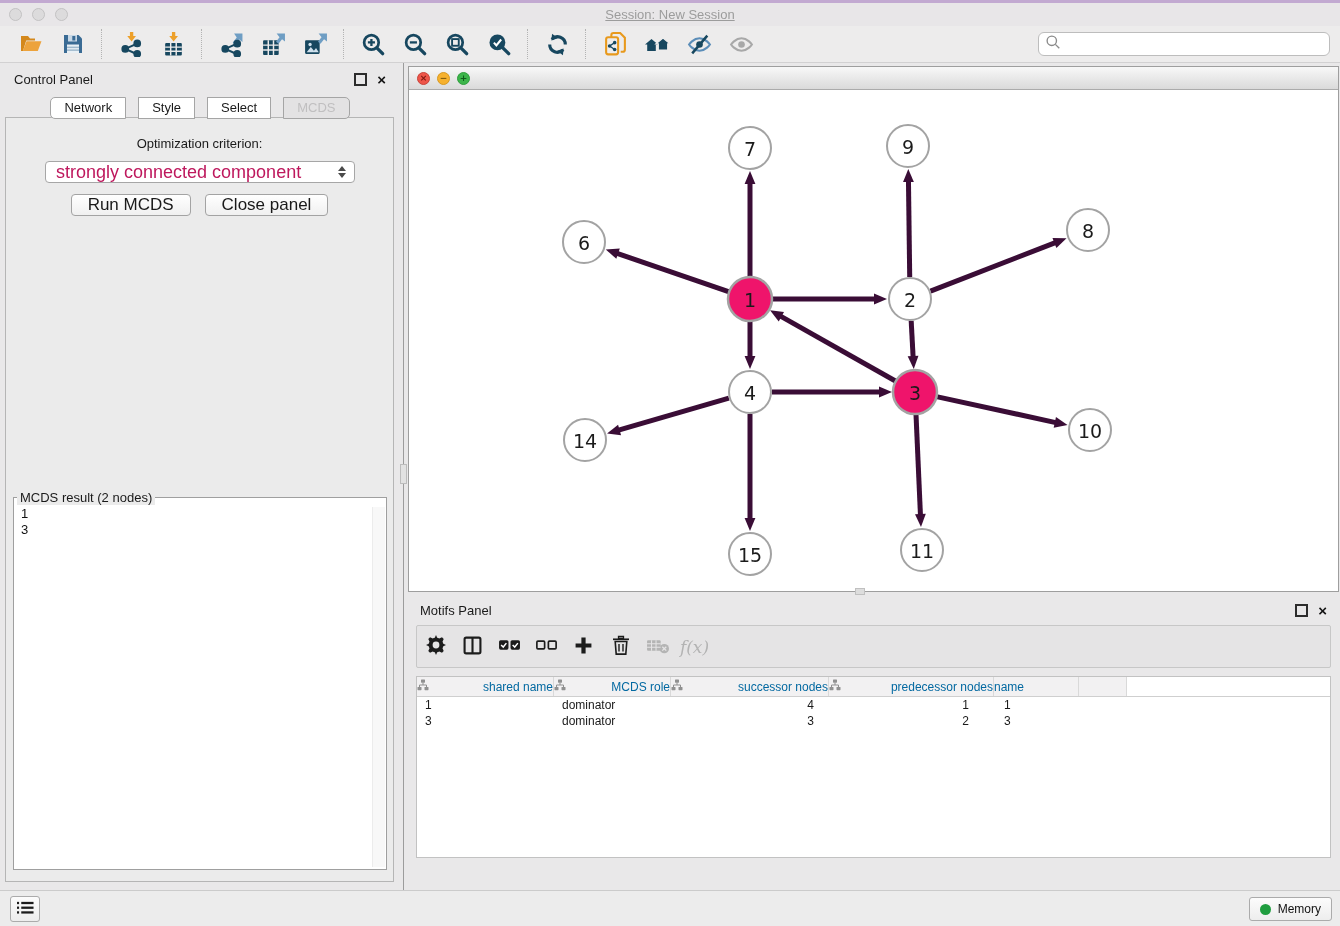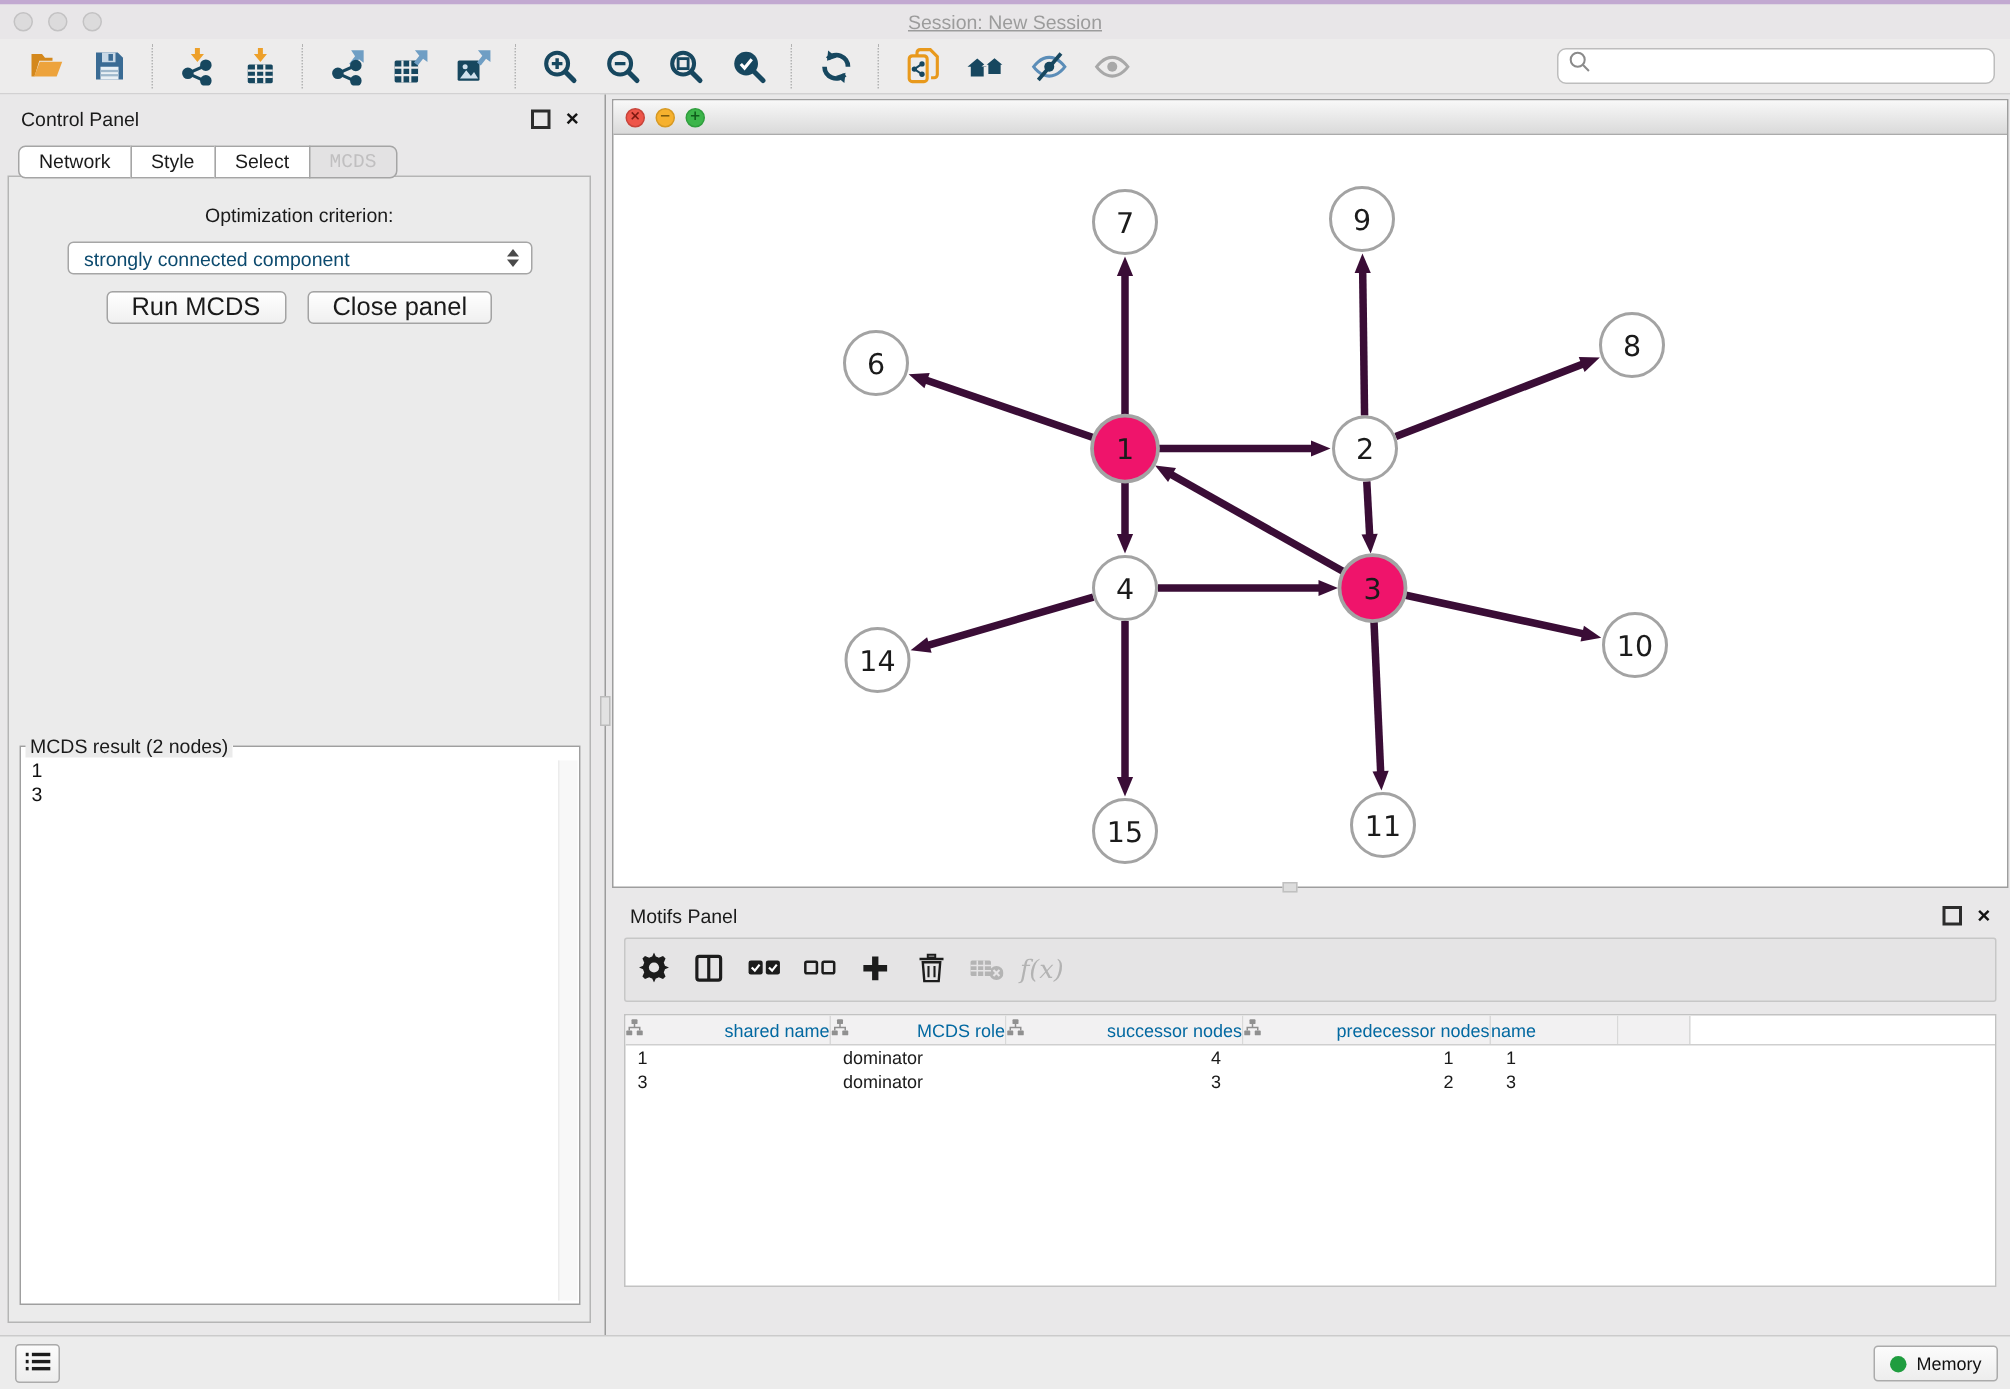--- a/index.html
+++ b/index.html
@@ -27,32 +27,32 @@
                border-radius:6px;display:flex;align-items:center;padding-left:6px;box-sizing:border-box;}
   .search-wrap input{border:none;outline:none;flex:1;height:18px;font-size:13px;background:transparent;}
 
   
   #control-panel{position:absolute;left:0;top:63px;width:400px;height:827px;background:#e9e8e9;}
   .panel-head{height:33px;display:flex;align-items:center;padding:0 14px;}
   .panel-title{font-size:13px;color:#1a1a1a;}
   .panel-icons{margin-left:auto;display:flex;gap:10px;align-items:center;}
   .float-icon{width:9px;height:9px;border:2px solid #2c2c2c;box-sizing:content-box;}
   .close-icon{font-weight:bold;font-size:15px;line-height:13px;color:#141414;}
-  .cp-tabs{position:absolute;left:12px;top:34px;width:100%;display:flex;z-index:2;}
+  .cp-tabs{position:absolute;left:0;top:34px;width:100%;display:flex;justify-content:center;z-index:2;gap:13px;}
   .tab{height:20px;line-height:20px;padding:0 13px;background:#fff;border:1px solid #a5a5a5;
        margin-left:-1px;font-size:13px;color:#1a1a1a;cursor:pointer;}
   .tab:first-child{border-radius:5px 0 0 5px;margin-left:0;}
-  .tab:last-child{border-radius:0 5px 5px 0;font-family:Liberation Mono, monospace;}
+  .tab:last-child{border-radius:0 5px 5px 0;}
   .tab.selected{background:#e3e2e3;color:#c0bfc0;}
   .cp-content{position:absolute;left:5px;top:54px;width:389px;height:765px;background:#ebebeb;
               border:1px solid #b5b5b5;box-sizing:border-box;}
   .opt-label{margin-top:18px;text-align:center;font-size:13px;color:#1a1a1a;}
   .combo{position:absolute;left:39px;top:43px;width:310px;height:22px;background:#fff;border:1px solid #a6a6a6;
          border-radius:4px;display:flex;align-items:center;padding-left:10px;box-sizing:border-box;cursor:pointer;}
-  .combo-text{font-size:13px;color:#0c4a6e;}
+  .combo-text{font-size:18px;color:#be185d;}
   .stepper{margin-left:auto;margin-right:8px;display:flex;flex-direction:column;gap:2px;}
   .tri-up{width:0;height:0;border-left:4px solid transparent;border-right:4px solid transparent;border-bottom:5px solid #4a4a4a;}
   .tri-dn{width:0;height:0;border-left:4px solid transparent;border-right:4px solid transparent;border-top:5px solid #4a4a4a;}
   .btn-row{position:absolute;top:76px;left:0;width:100%;display:flex;justify-content:center;gap:14px;}
   .pbtn{height:22px;padding:0 16px;font-size:17px;color:#1a1a1a;border:1px solid #a3a3a3;border-radius:4px;
         background:linear-gradient(#ffffff,#f0f0f0);cursor:pointer;font-family:"Liberation Sans",sans-serif;}
   #mcds-fieldset{position:absolute;left:7px;top:372px;width:374px;height:380px;margin:0;padding:0;
                  border:1px solid #9f9f9f;background:#fff;box-sizing:border-box;}
   #mcds-fieldset legend{font-size:13px;color:#1a1a1a;padding:0 3px;margin-left:3px;background:#ebebeb;}
   .result-lines{font-size:13px;line-height:16px;padding:1px 7px;color:#111;}

